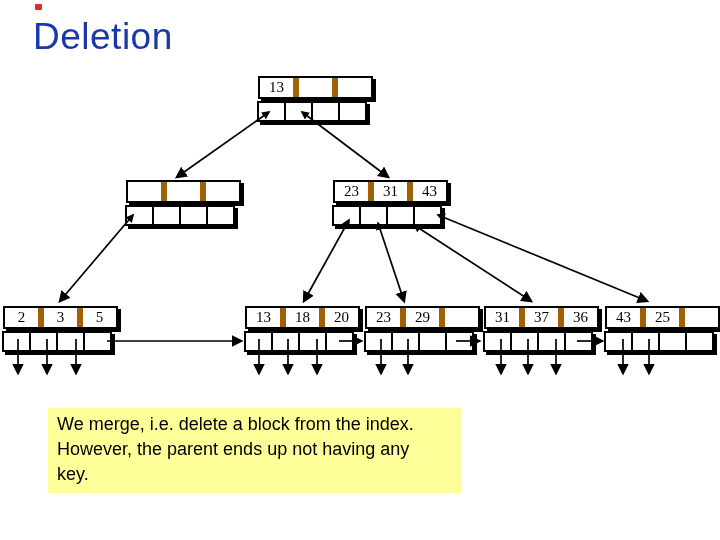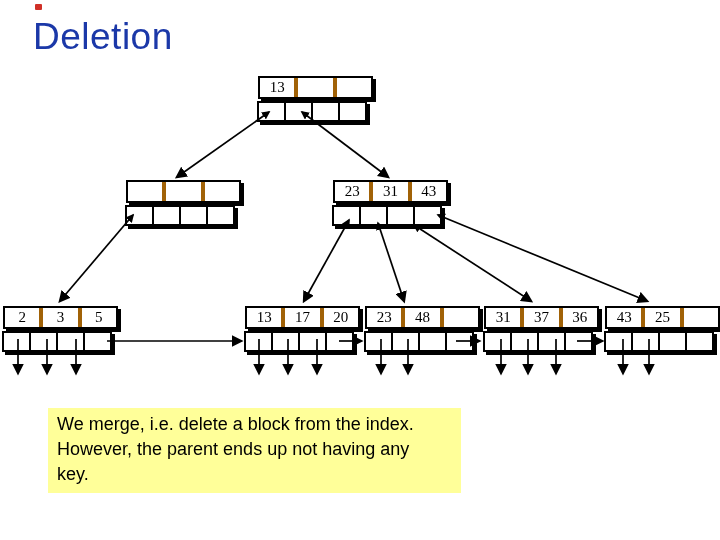--- a/index.html
+++ b/index.html
@@ -8,21 +8,21 @@
 
   .accent-mark{position:absolute;left:35px;top:4px;width:7px;height:6px;
     background:var(--accent,#d03028);border-radius:1px;}
 
   .title{position:absolute;left:33px;top:16px;margin:0;font-size:37px;font-weight:400;
     color:var(--title-color,#1b38a8);letter-spacing:0.5px;}
 
   .node{position:absolute;}
   .keyrow{display:flex;width:115px;height:23px;border:2px solid #000;background:#fff;
     box-sizing:border-box;box-shadow:3px 3px 0 #000;}
-  .kcell{flex:1;border-right:4px solid #a16207;display:flex;align-items:center;justify-content:center;
+  .kcell{flex:1;border-right:6px solid #a16207;display:flex;align-items:center;justify-content:center;
     font-family:"Liberation Serif",serif;font-size:15px;color:#000;line-height:1;}
   .kcell:last-child{border-right:none;}
   .ptrrow{display:flex;width:110px;height:21px;border:2px solid #000;background:#fff;
     box-sizing:border-box;box-shadow:3px 3px 0 #000;margin-top:2px;margin-left:-1px;}
   .pcell{flex:1;border-right:2px solid #000;}
   .pcell:last-child{border-right:none;}
 
   .edges{position:absolute;left:0;top:0;width:720px;height:540px;pointer-events:none;z-index:5;}
   .edges line{stroke:#000;stroke-width:1.7;}
 
@@ -90,35 +90,35 @@
       <div class="pcell"></div>
       <div class="pcell"></div>
       <div class="pcell"></div>
       <div class="pcell"></div>
     </div>
   </div>
 
   <div class="node" style="left:245px;top:306px">
     <div class="keyrow">
       <div class="kcell">13</div>
-      <div class="kcell">17</div>
+      <div class="kcell">18</div>
       <div class="kcell">20</div>
     </div>
     <div class="ptrrow">
       <div class="pcell"></div>
       <div class="pcell"></div>
       <div class="pcell"></div>
       <div class="pcell"></div>
     </div>
   </div>
 
   <div class="node" style="left:365px;top:306px">
     <div class="keyrow">
       <div class="kcell">23</div>
-      <div class="kcell">48</div>
+      <div class="kcell">29</div>
       <div class="kcell"></div>
     </div>
     <div class="ptrrow">
       <div class="pcell"></div>
       <div class="pcell"></div>
       <div class="pcell"></div>
       <div class="pcell"></div>
     </div>
   </div>
 

